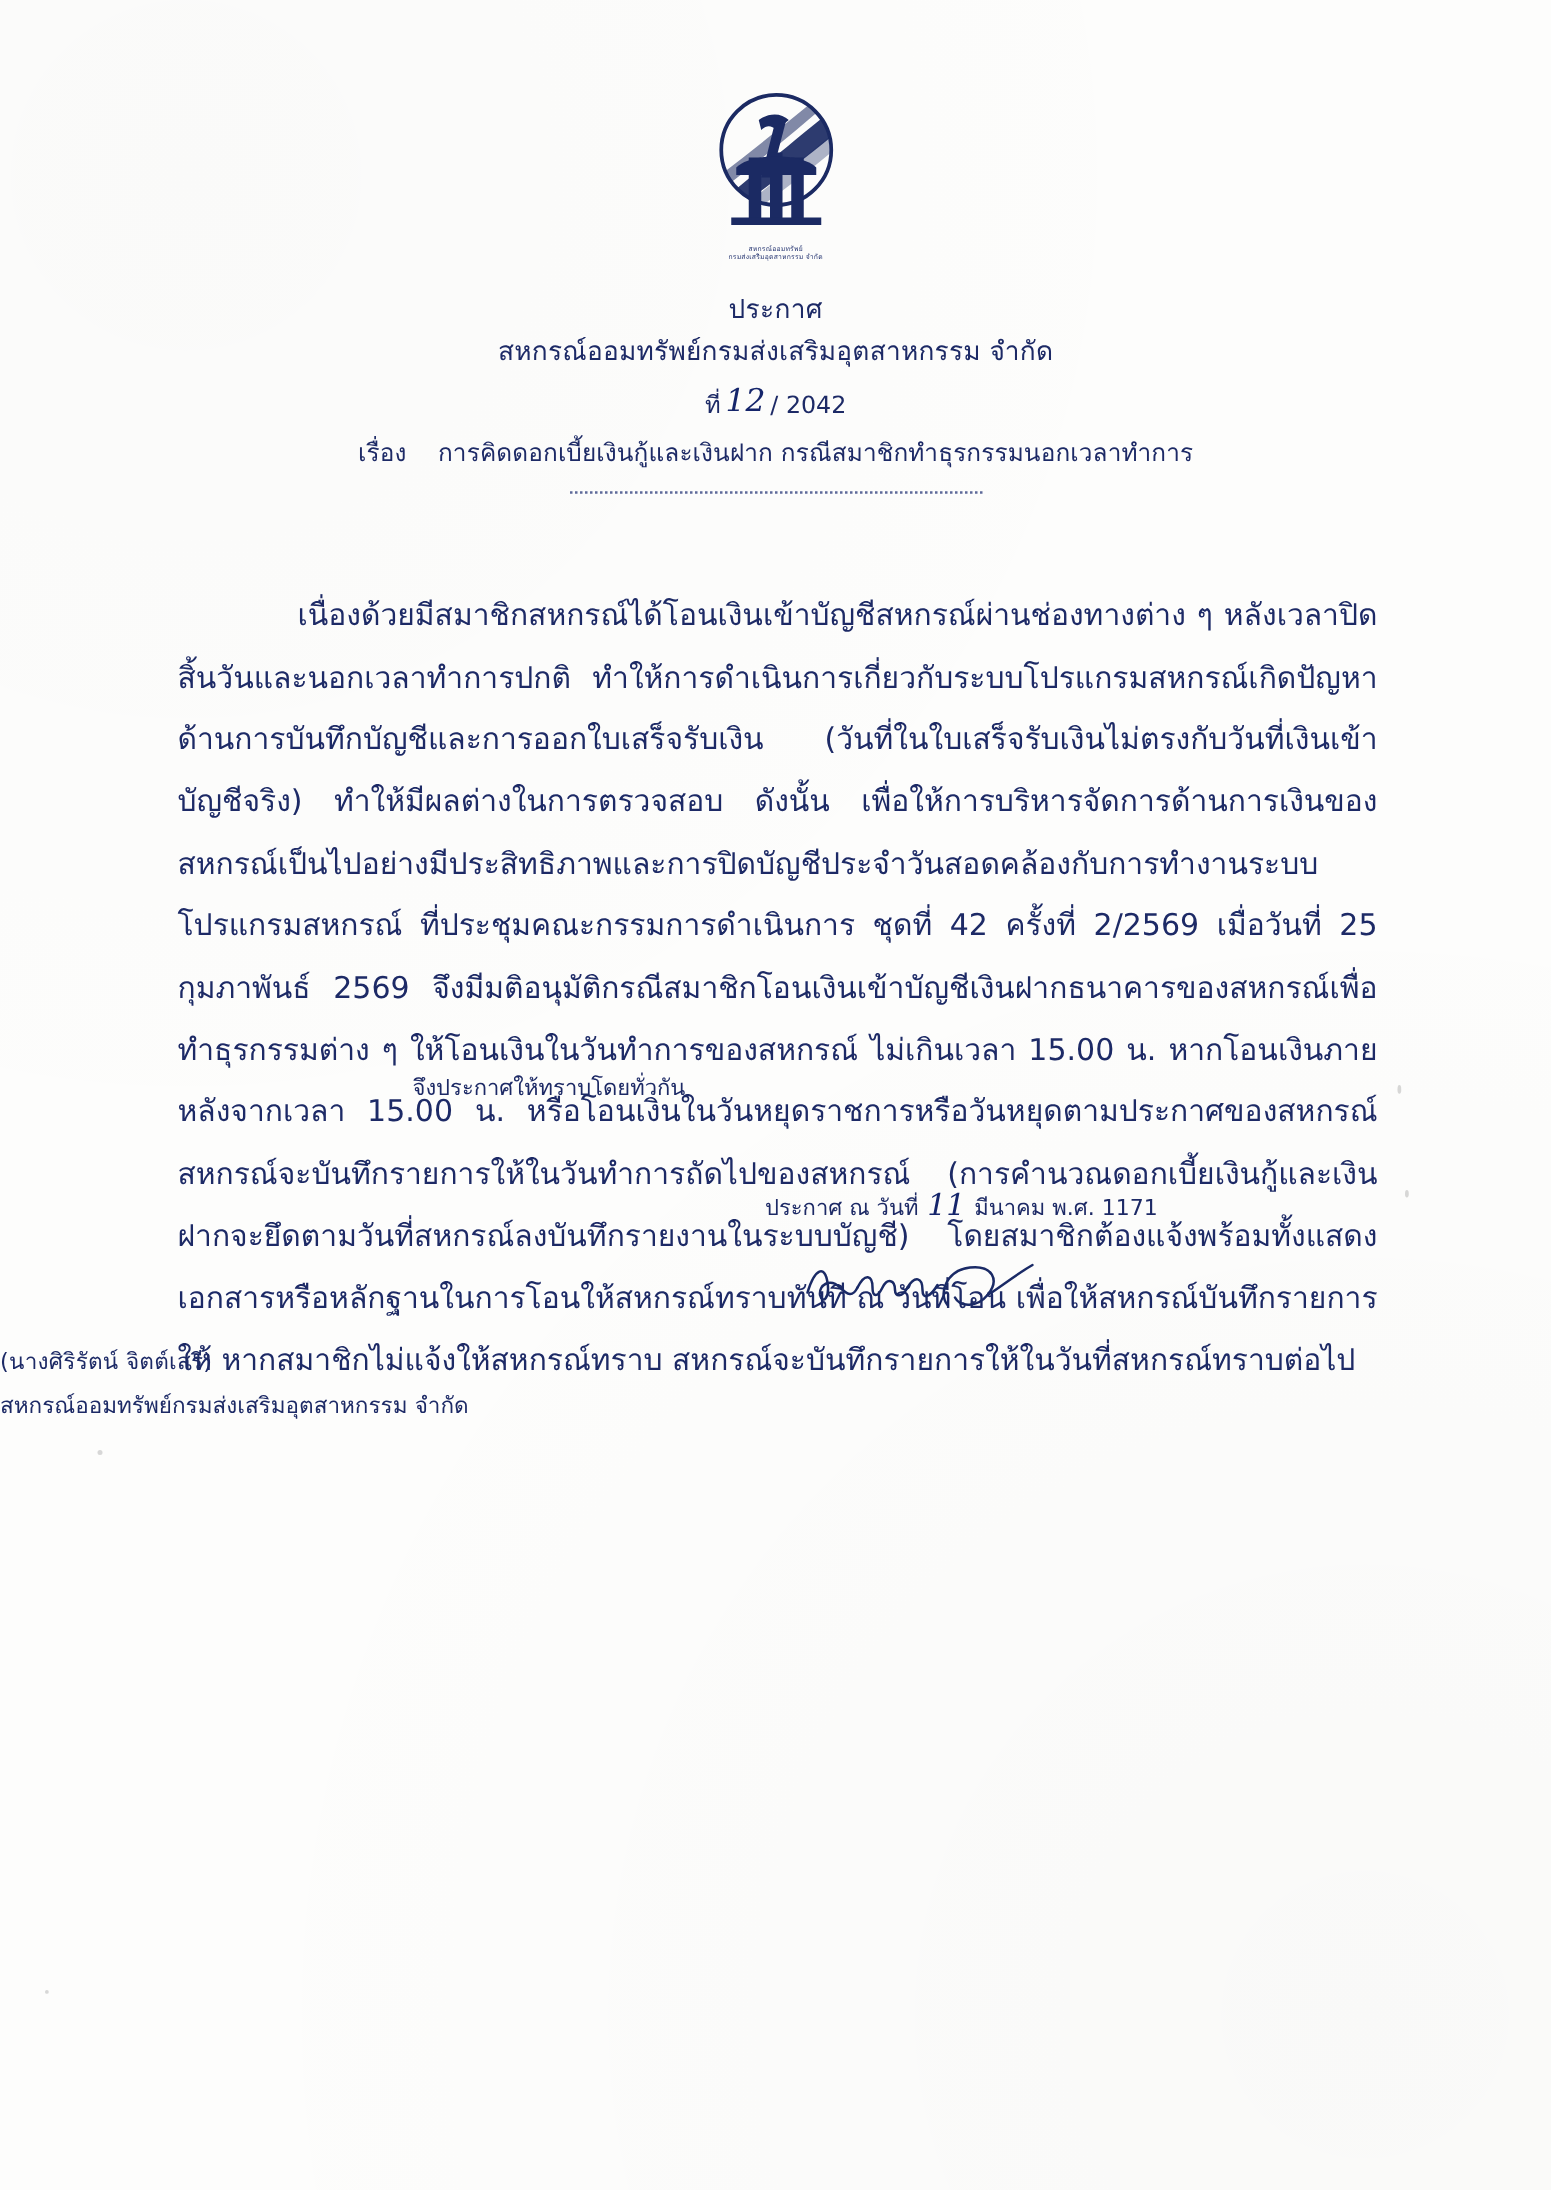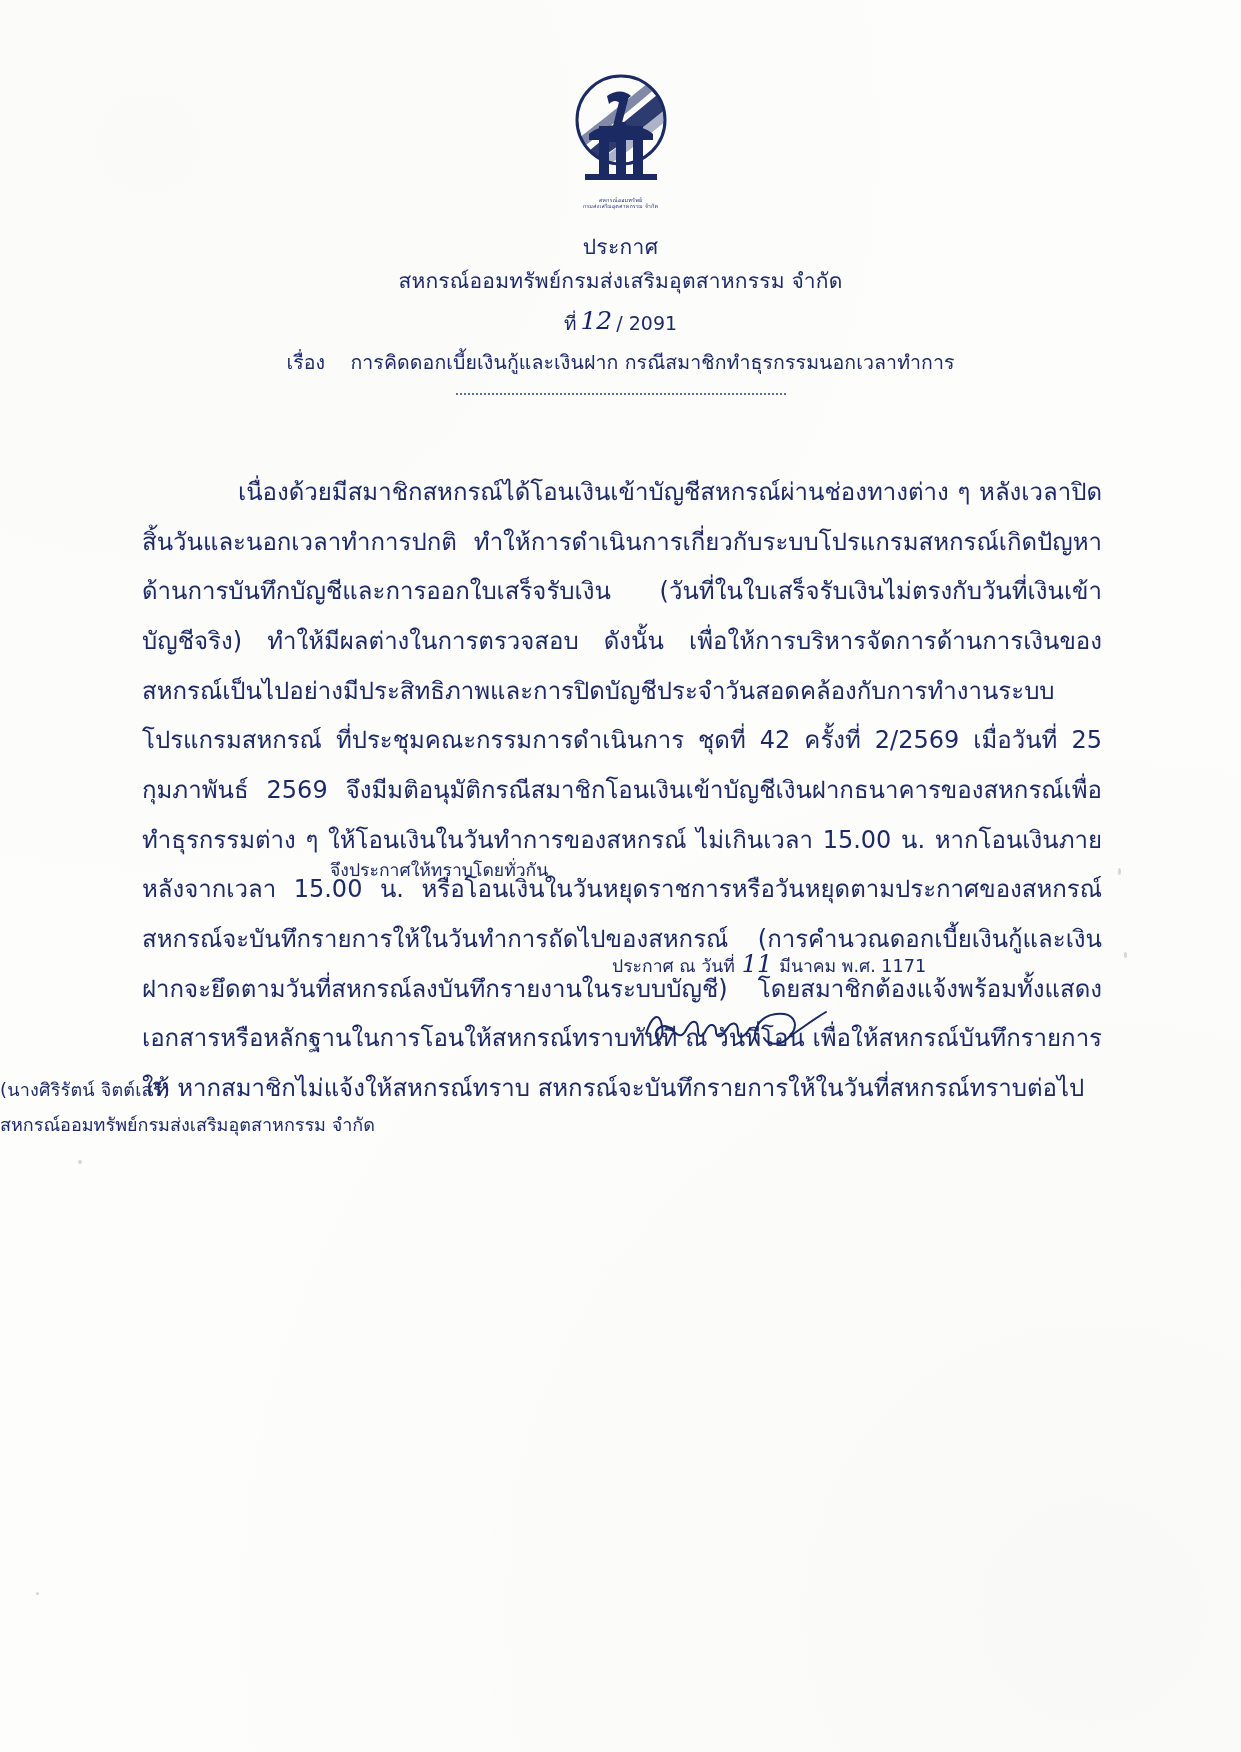--- a/index.html
+++ b/index.html
@@ -202,21 +202,21 @@
       </div>
     </div>
   </div>
 
   <div class="head-block">
     <div class="head-line-1">ประกาศ</div>
     <div class="head-line-2">สหกรณ์ออมทรัพย์กรมส่งเสริมอุตสาหกรรม จำกัด</div>
     <div class="head-line-3">
       <span>ที่</span>
       <span class="handwritten">12</span>
-      <span>/ 2091</span>
+      <span>/ 2042</span>
     </div>
     <div class="head-line-4">
       <span>เรื่อง</span>
       &nbsp;&nbsp;
       <span>การคิดดอกเบี้ยเงินกู้และเงินฝาก กรณีสมาชิกทำธุรกรรมนอกเวลาทำการ</span>
     </div>
     <div class="dotted-rule"></div>
   </div>
 
   <div class="body-block">

